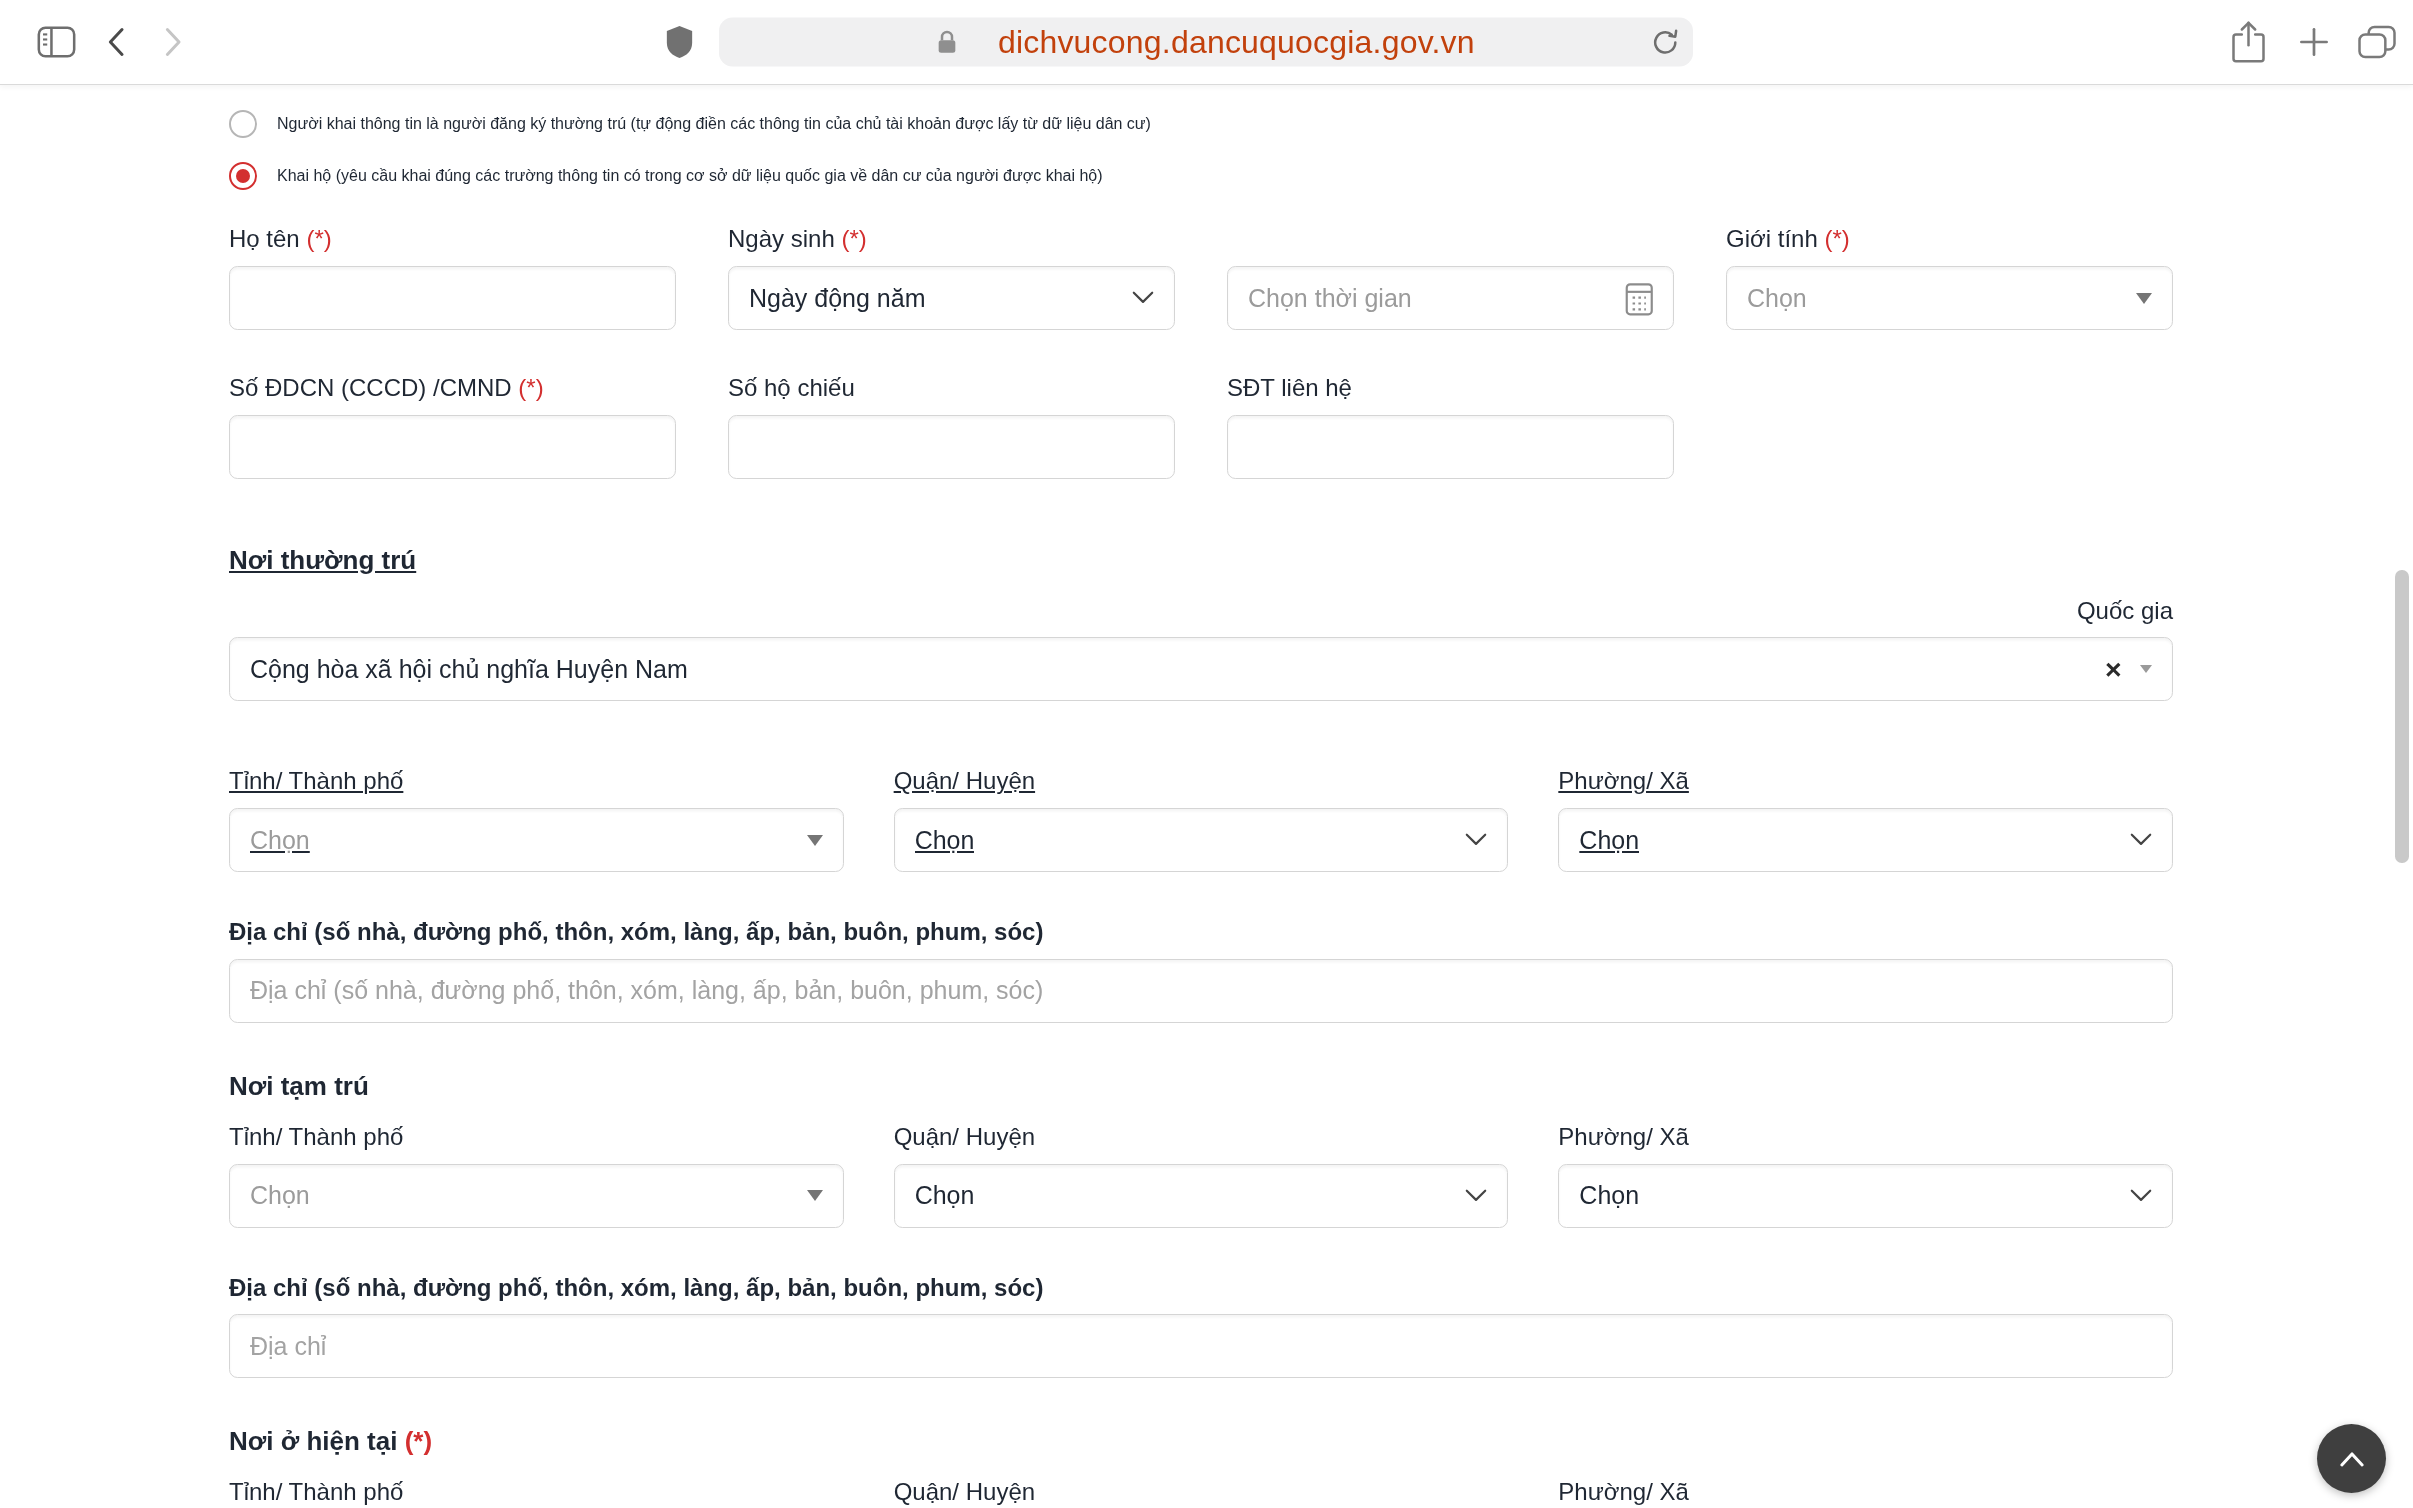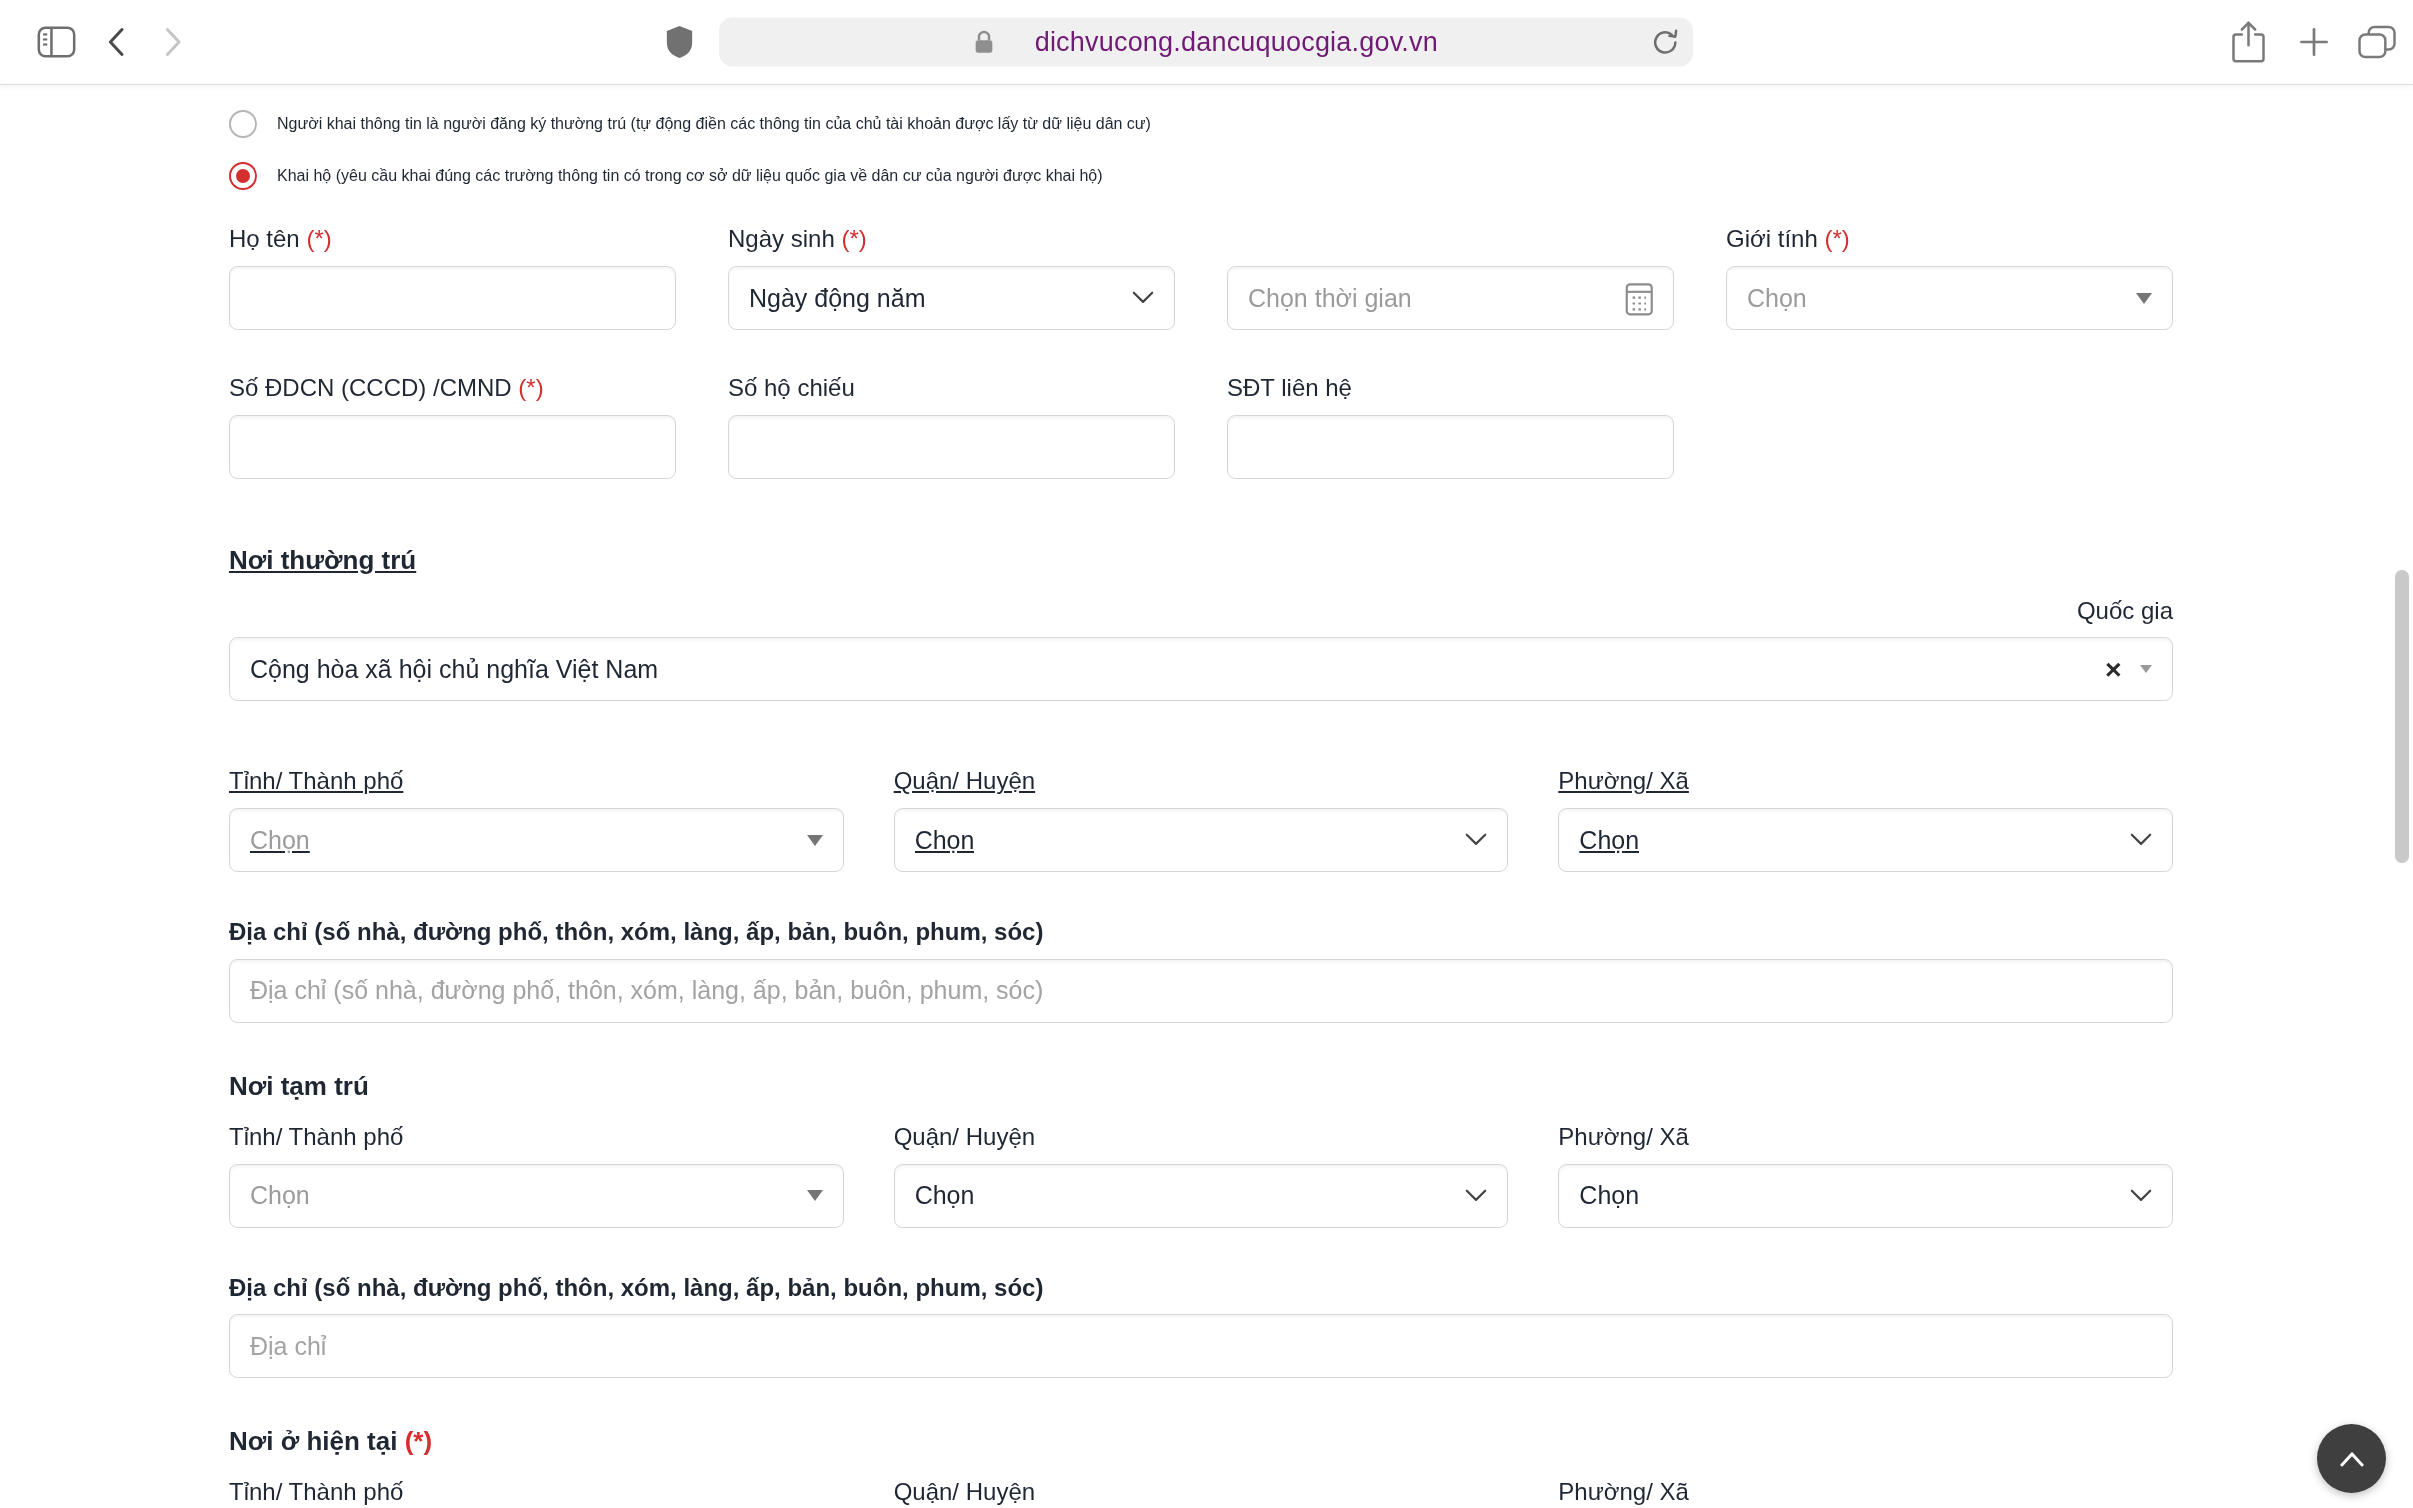--- a/index.html
+++ b/index.html
@@ -12,21 +12,21 @@
     position:relative;height:84px;background:#ffffff;
     border-bottom:0.8px solid #dadada;
     box-shadow:0 1.7px 5.9px rgba(0,0,0,0.05);
     z-index:20;
   }
   .tb-item{position:absolute;top:50%;transform:translateY(-50%);display:flex;align-items:center;justify-content:center;}
   .addr-pill{
     left:719px;width:974px;height:49px;border-radius:13.4px;background:#f0f0f1;
     display:flex;align-items:center;justify-content:center;gap:11.7px;
   }
-  .addr-url{font-size:27px;color:#701a75;letter-spacing:0.2px;margin-left:29px;}
+  .addr-url{font-size:32px;color:#c2410c;letter-spacing:0.2px;margin-left:29px;}
   .addr-refresh{position:absolute;right:13.4px;top:50%;transform:translateY(-50%);}
   
   .page{padding:13.4px 240px 0 229px;background:#fff;}
   .radio-row{display:flex;align-items:center;gap:20px;height:52px;cursor:pointer;}
   .radio-outer{width:28px;height:28px;box-sizing:border-box;border:2.5px solid #b6b6b6;border-radius:50%;
     display:flex;align-items:center;justify-content:center;flex:0 0 auto;background:#fff;}
   .radio-dot{width:14.2px;height:14.2px;border-radius:50%;background:#d32f2f;display:none;}
   .radio-row.selected .radio-outer{border-color:#d32f2f;}
   .radio-row.selected .radio-dot{display:block;}
   .radio-label{font-size:16px;color:#1f2733;}
@@ -210,21 +210,21 @@
     </div>
     <div>
       <div class="flabel">SĐT liên hệ</div>
       <input class="ctl" style="">
     </div>
   </div>
 
   <div class="heading mt52">Nơi thường trú</div>
   <div class="flabel mt24" style="margin-bottom:0;text-align:right;">Quốc gia</div>
   <div class="ctl select mt14">
-    <span class="val">Cộng hòa xã hội chủ nghĩa Việt Nam</span>
+    <span class="val">Cộng hòa xã hội chủ nghĩa Huyện Nam</span>
     <span class="right-cluster">
       <span class="clear-x">×</span>
       <span class="caret small"></span>
     </span>
   </div>
 
   <div class="grid3 mt52">
     <div>
       <div class="flabel">Tỉnh/ Thành phố</div>
       <div class="ctl select">

